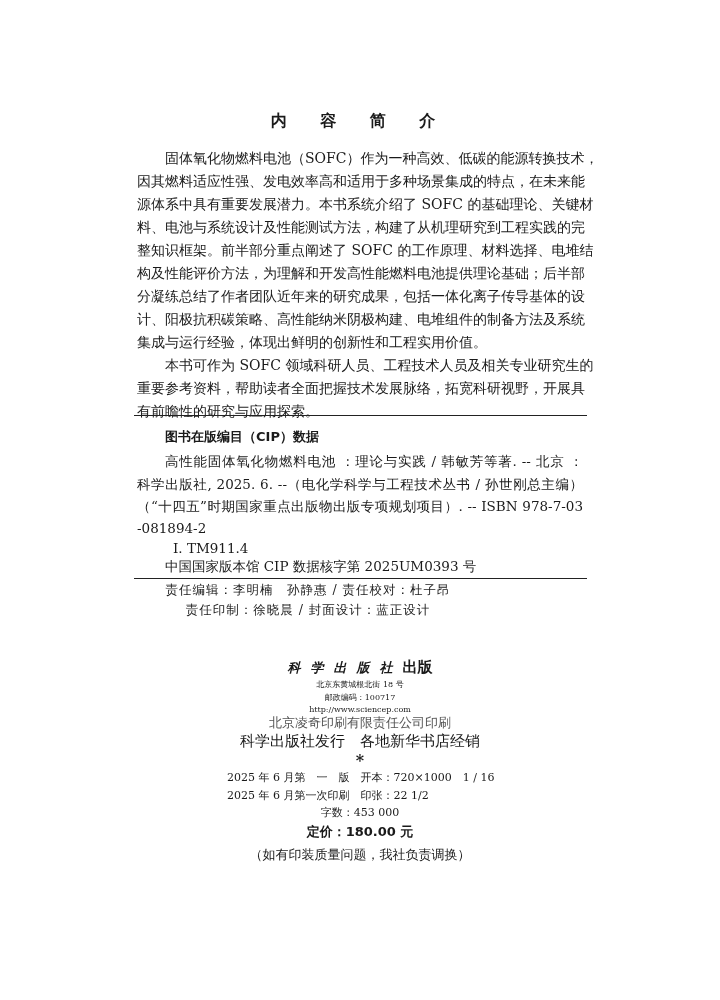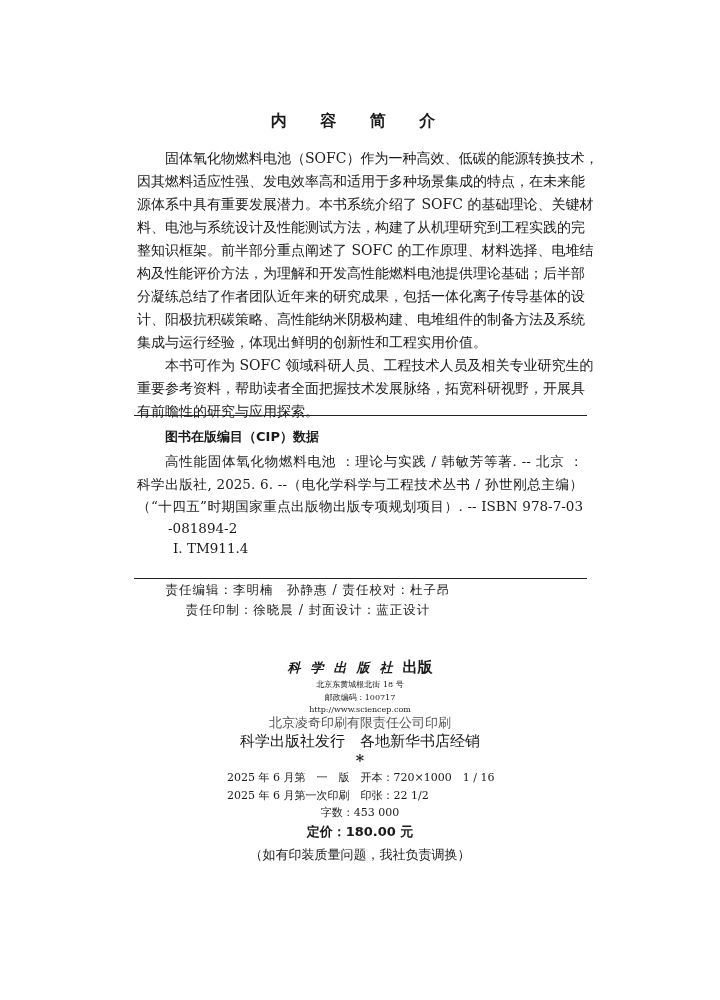--- a/index.html
+++ b/index.html
@@ -54,21 +54,21 @@
       font-weight: bold;
       font-family: "DejaVu Sans", "Liberation Sans", sans-serif;
     }
     .cip {
       left: 137px; width: 446px;
       font-size: 13.5px;
       text-align: justify;
       text-align-last: justify;
     }
     .cip.indent { left: 165px; width: 418px; }
-    .cip.last { text-align-last: left; margin-left: 31px; }
+    .cip.last { text-align-last: left; }
     .cip.ind2 { left: 173px; text-align-last: left; }
     .credit {
       left: 0; width: 616px;
       text-align: center;
       font-size: 12.5px;
       letter-spacing: 1px;
       font-family: "DejaVu Serif", "Liberation Serif", serif;
     }
     .center {
       left: 0; width: 720px;
@@ -126,20 +126,21 @@
   <div class="line para last" style="top:404px">有前瞻性的研究与应用探索。</div>
 
   <div class="rule" style="top:415px"></div>
 
   <div class="line cip-head">图书在版编目（CIP）数据</div>
   <div class="line cip indent" style="top:455px">高性能固体氧化物燃料电池 ：理论与实践 / 韩敏芳等著. -- 北京 ：</div>
   <div class="line cip" style="top:478px">科学出版社, 2025. 6. --（电化学科学与工程技术丛书 / 孙世刚总主编）</div>
   <div class="line cip" style="top:500px">（“十四五”时期国家重点出版物出版专项规划项目）. -- ISBN 978-7-03</div>
   <div class="line cip last" style="top:522px">-081894-2</div>
   <div class="line cip ind2" style="top:542px">Ⅰ. TM911.4</div>
+  <div class="line cip indent last" style="top:560px">中国国家版本馆 CIP 数据核字第 2025UM0393 号</div>
 
   <div class="rule" style="top:578px"></div>
 
   <div class="line credit" style="top:584px">责任编辑：李明楠　孙静惠 / 责任校对：杜子昂</div>
   <div class="line credit" style="top:604px">责任印制：徐晓晨 / 封面设计：蓝正设计</div>
 
   <div class="line center" style="top:659px">
     <span class="logo">科学出版社</span><span class="logo-suffix">出版</span>
   </div>
   <div class="line center small" style="top:681px">北京东黄城根北街 18 号</div>

